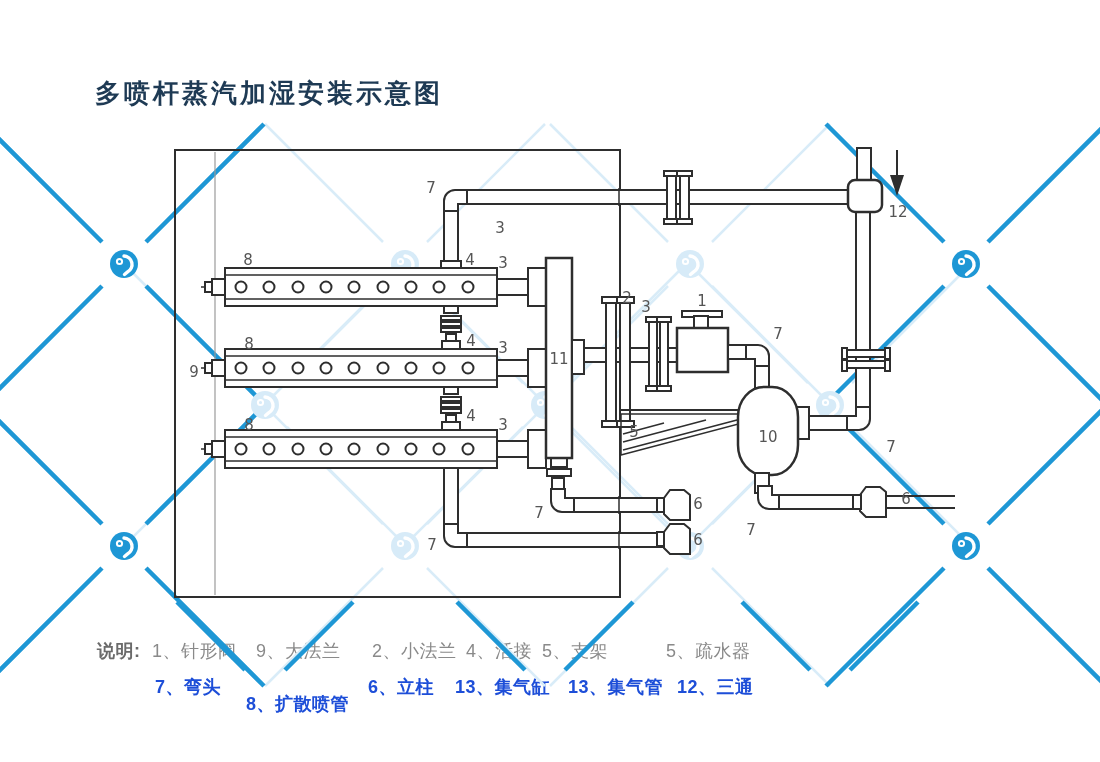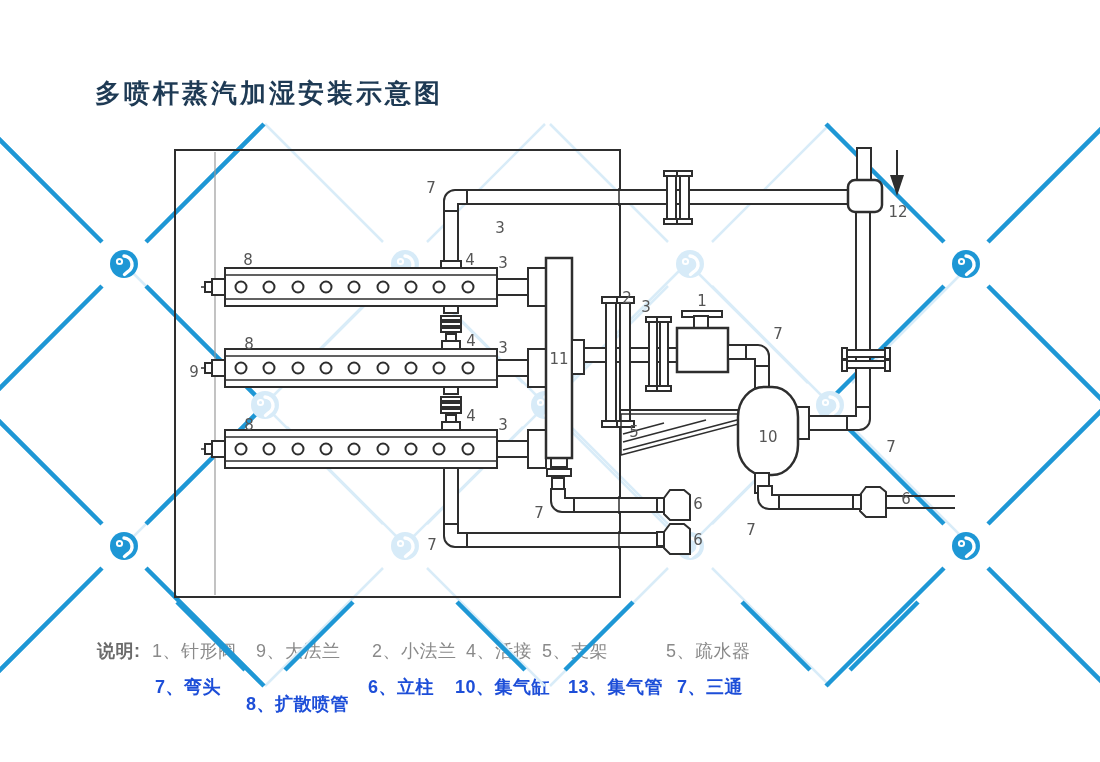--- a/index.html
+++ b/index.html
@@ -36,23 +36,23 @@
     <span class="lg intro" style="left:97px;top:639px">说明:</span>
     <span class="lg" style="left:152px;top:639px">1、针形阀</span>
     <span class="lg" style="left:256px;top:639px">9、大法兰</span>
     <span class="lg" style="left:372px;top:639px">2、小法兰</span>
     <span class="lg" style="left:466px;top:639px">4、活接</span>
     <span class="lg" style="left:542px;top:639px">5、支架</span>
     <span class="lg" style="left:666px;top:639px">5、疏水器</span>
     <span class="lg r2" style="left:155px;top:675px">7、弯头</span>
     <span class="lg r2" style="left:246px;top:692px">8、扩散喷管</span>
     <span class="lg r2" style="left:368px;top:675px">6、立柱</span>
-    <span class="lg r2" style="left:455px;top:675px">10、集气缸</span>
+    <span class="lg r2" style="left:455px;top:675px">13、集气缸</span>
     <span class="lg r2" style="left:568px;top:675px">13、集气管</span>
-    <span class="lg r2" style="left:677px;top:675px">7、三通</span>
+    <span class="lg r2" style="left:677px;top:675px">12、三通</span>
   </div>
 
   <svg class="layer" width="1100" height="762" viewBox="0 0 1100 762">
     <defs>
       <path id="wm-x" d="M -140,-140 L -22,-22 M 22,22 L 140,140 M 140,-140 L 22,-22 M -22,22 L -140,140"></path>
       <path id="wm-v" d="M -88,-88 L -20,-20 M 20,-20 L 88,-88"></path>
       <g id="wm-logo">
         <path class="glyph" d="M 0,-8 A 8.5 8.5 0 0 1 3.5,8 L 0.5,10.5"></path>
         <circle cx="-4.5" cy="-2.5" r="2.6" fill="none" stroke="#ffffff" stroke-width="2"></circle>
       </g>

